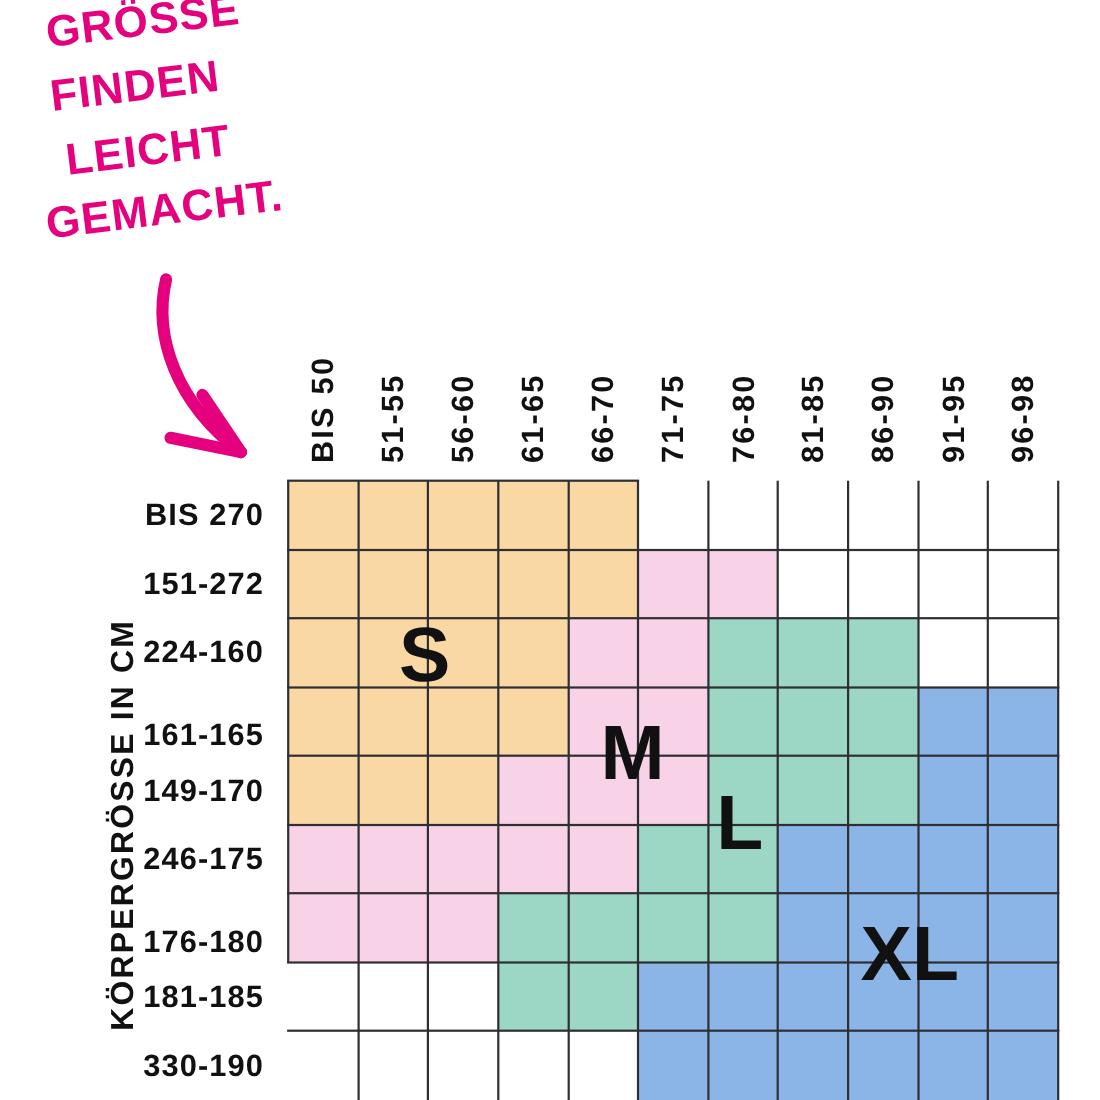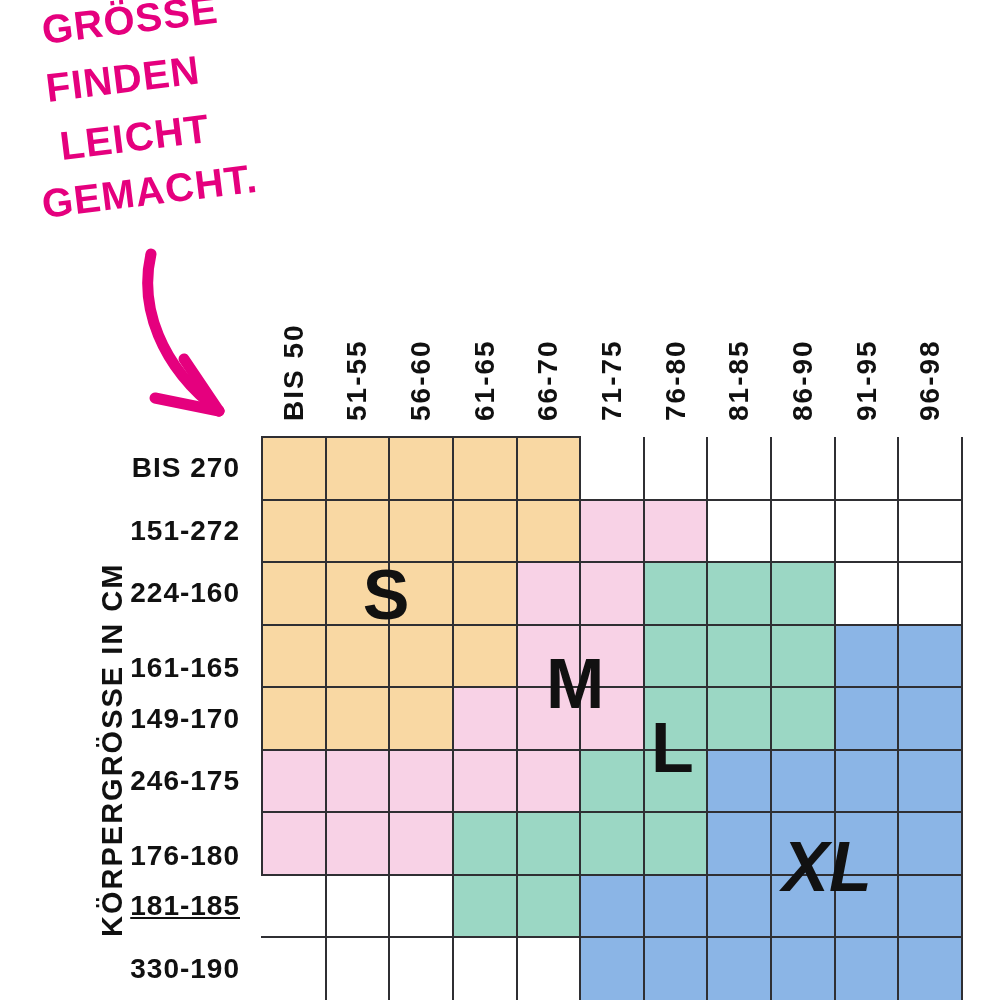--- a/index.html
+++ b/index.html
@@ -83,21 +83,21 @@
       <div class="col-label" style="left: 915.182px; top: 421px;">96-98</div>
     </div>
   <div id="row-labels">
       <div class="row-label" style="top: 453.278px;">BIS 270</div>
       <div class="row-label" style="top: 515.833px;">151-272</div>
       <div class="row-label" style="top: 578.389px;">224-160</div>
       <div class="row-label" style="top: 653px;">161-165</div>
       <div class="row-label" style="top: 703.5px;">149-170</div>
       <div class="row-label" style="top: 766.056px;">246-175</div>
       <div class="row-label" style="top: 828.611px; margin-top: 12px;">176-180</div>
-      <div class="row-label" style="top: 891.167px; text-decoration: underline;">181-185</div>
+      <div class="row-label" style="top: 891.167px;">181-185</div>
       <div class="row-label" style="top: 953.722px;">330-190</div>
     </div>
   <div id="grid">
       <div class="grid-cell" style="left: 262px; top: 437px; width: 63.6364px; height: 62.5556px; background: rgb(249, 216, 163);"></div>
       <div class="grid-cell" style="left: 325.636px; top: 437px; width: 63.6364px; height: 62.5556px; background: rgb(249, 216, 163);"></div>
       <div class="grid-cell" style="left: 389.273px; top: 437px; width: 63.6364px; height: 62.5556px; background: rgb(249, 216, 163);"></div>
       <div class="grid-cell" style="left: 452.909px; top: 437px; width: 63.6364px; height: 62.5556px; background: rgb(249, 216, 163);"></div>
       <div class="grid-cell" style="left: 516.545px; top: 437px; width: 63.6364px; height: 62.5556px; background: rgb(249, 216, 163);"></div>
       <div class="grid-cell" style="left: 262px; top: 499.556px; width: 63.6364px; height: 62.5556px; background: rgb(249, 216, 163);"></div>
       <div class="grid-cell" style="left: 325.636px; top: 499.556px; width: 63.6364px; height: 62.5556px; background: rgb(249, 216, 163);"></div>
@@ -192,16 +192,16 @@
       <div class="grid-line" style="left: 261px; top: 686.222px; width: 702px; height: 2px;"></div>
       <div class="grid-line" style="left: 261px; top: 748.778px; width: 702px; height: 2px;"></div>
       <div class="grid-line" style="left: 261px; top: 811.333px; width: 702px; height: 2px;"></div>
       <div class="grid-line" style="left: 261px; top: 873.889px; width: 702px; height: 2px;"></div>
       <div class="grid-line" style="left: 261px; top: 936.444px; width: 702px; height: 2px;"></div>
     </div>
   <div id="size-letters">
       <div class="size-letter" style="left: 386.091px; top: 594.64px;">S</div>
       <div class="size-letter" style="left: 575.091px; top: 684.094px;">M</div>
       <div class="size-letter" style="left: 672.455px; top: 747.901px;">L</div>
-      <div class="size-letter" style="left: 827.091px; top: 867.382px; font-style: italic;">XL</div>
+      <div class="size-letter" style="left: 827.091px; top: 867.382px;">XL</div>
     </div>
 
 </div>
 
 </body></html>

